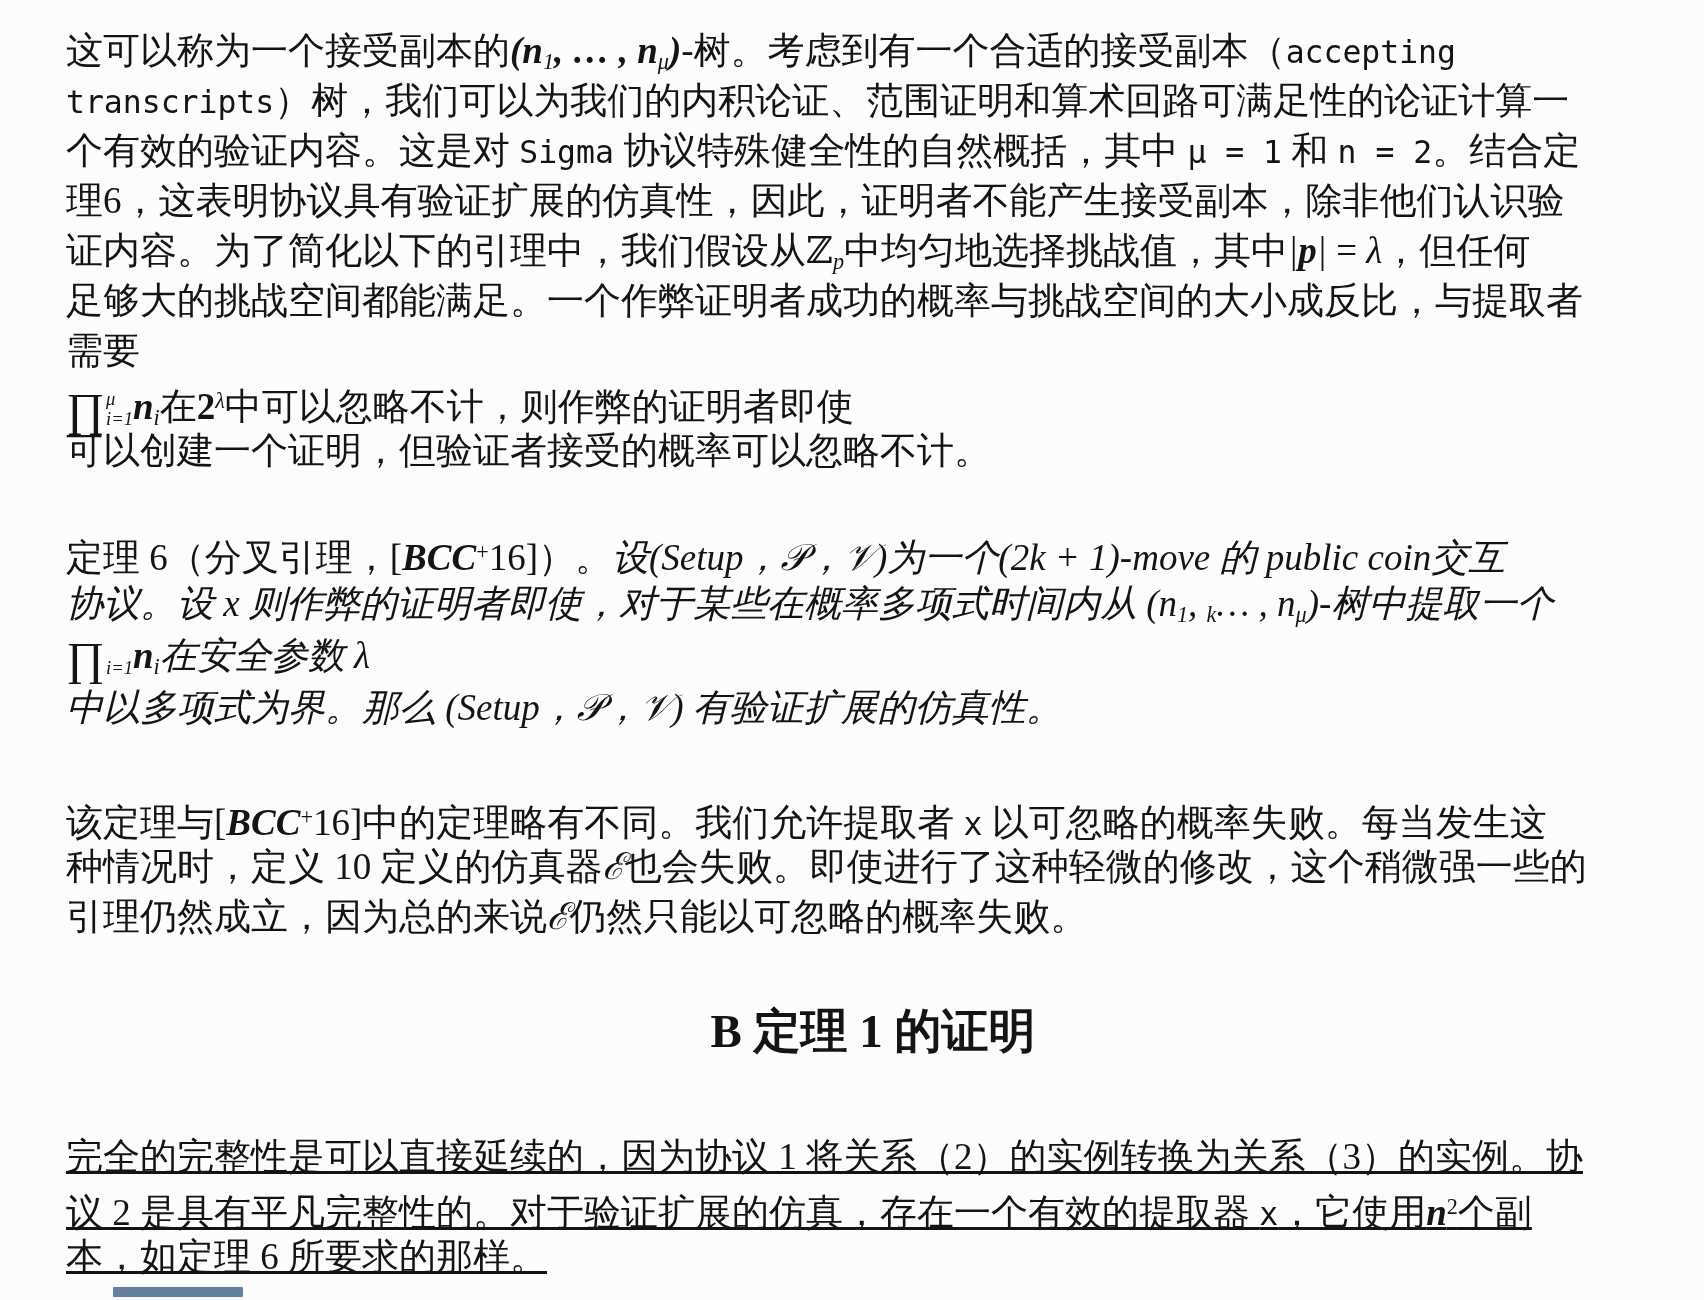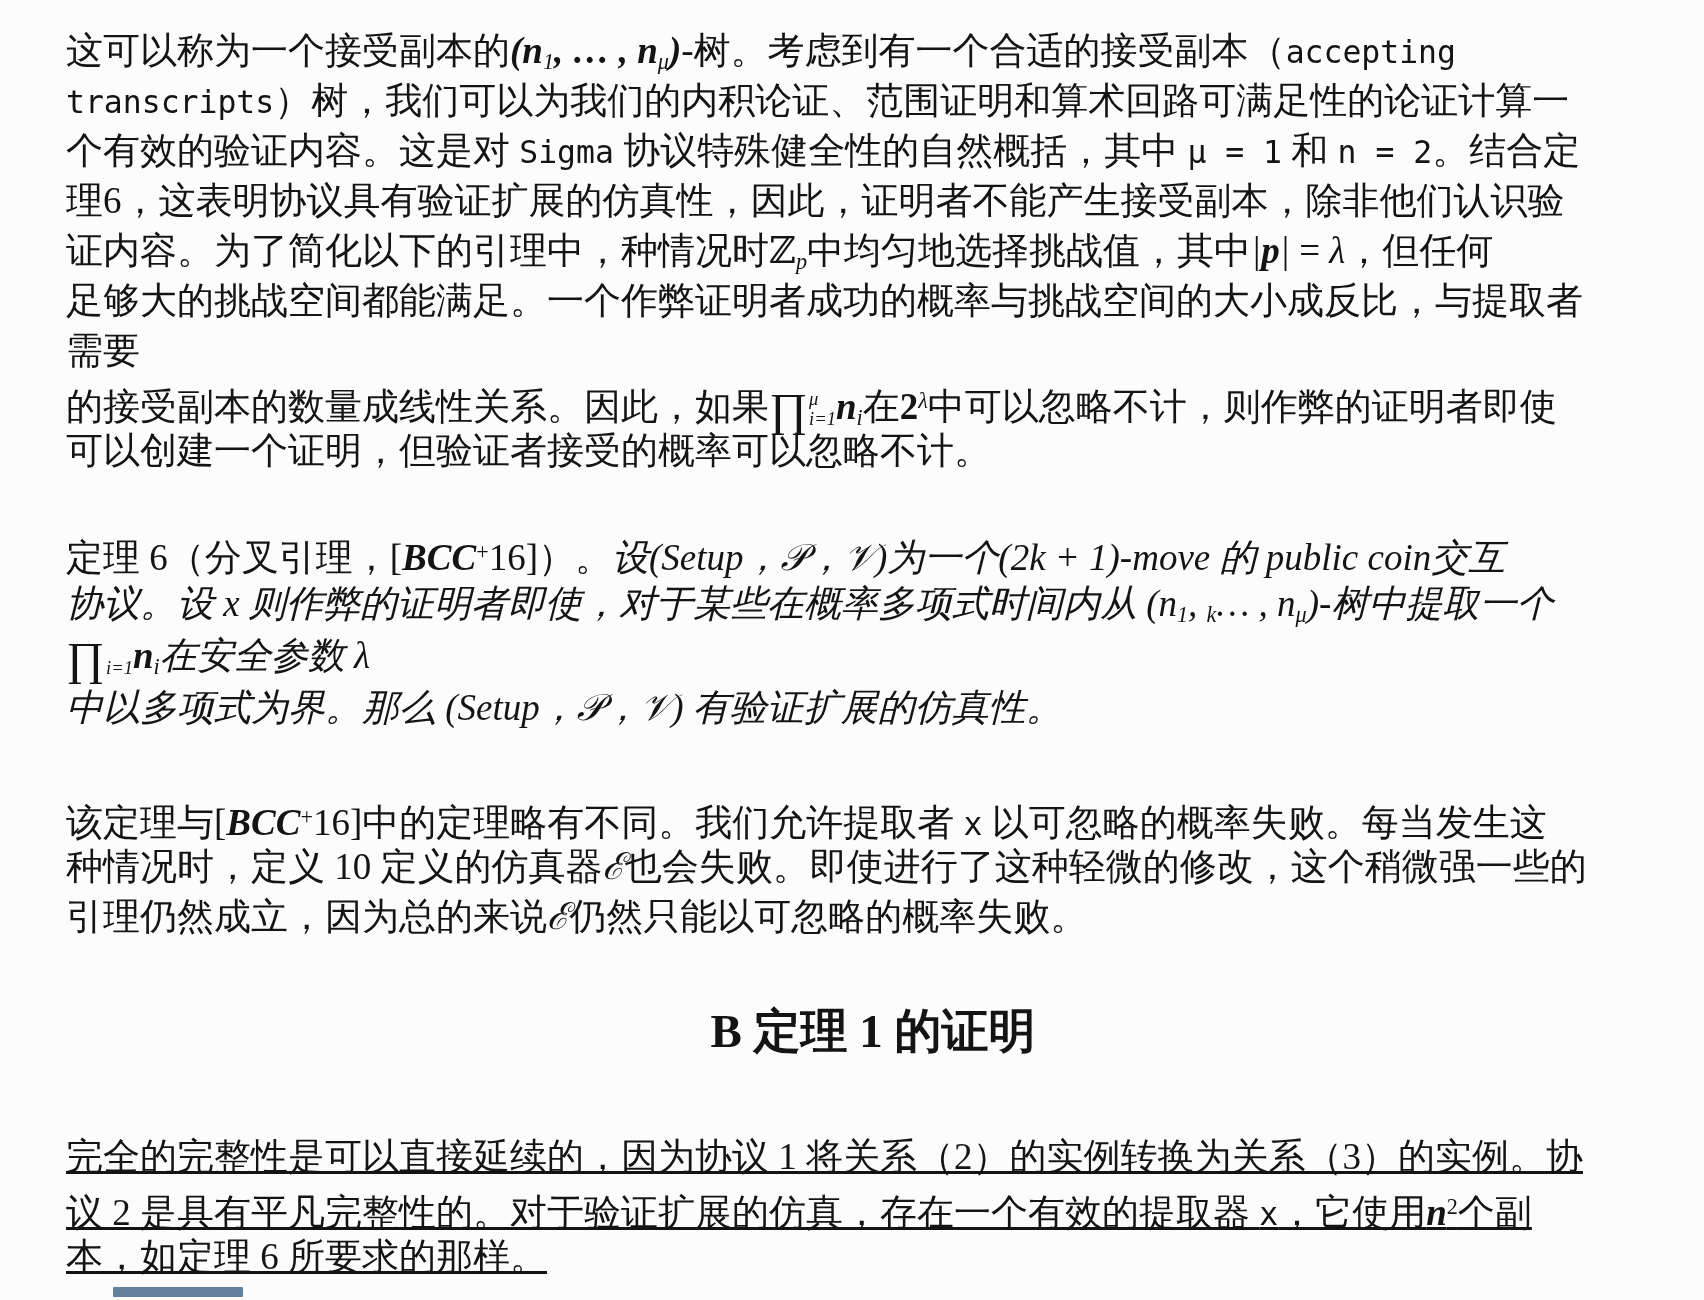--- a/index.html
+++ b/index.html
@@ -77,24 +77,24 @@
 </style>
 </head>
 <body>
 
 <div class="doc">
   <div class="block block-intro">
       <div class="line"><span class="seg-p">这可以称为一个接受副本的</span><span class="seg-bi">(</span><span class="seg-bi">n</span><span class="seg-isub">1</span><span class="seg-bi">, … , </span><span class="seg-bi">n</span><span class="seg-isub">μ</span><span class="seg-bi">)</span><span class="seg-p">-树。考虑到有一个合适的接受副本（</span><span class="seg-m">accepting</span></div>
       <div class="line"><span class="seg-m">transcripts</span><span class="seg-p">）树，我们可以为我们的内积论证、范围证明和算术回路可满足性的论证计算一</span></div>
       <div class="line"><span class="seg-p">个有效的验证内容。这是对 </span><span class="seg-m">Sigma</span><span class="seg-p"> 协议特殊健全性的自然概括，其中 </span><span class="seg-m">μ = 1</span><span class="seg-p"> 和 </span><span class="seg-m">n = 2</span><span class="seg-p">。结合定</span></div>
       <div class="line"><span class="seg-p">理6，这表明协议具有验证扩展的仿真性，因此，证明者不能产生接受副本，除非他们认识验</span></div>
-      <div class="line"><span class="seg-p">证内容。为了简化以下的引理中，种情况时</span><span class="seg-p">ℤ</span><span class="seg-isub">p</span><span class="seg-p">中均匀地选择挑战值，其中</span><span class="seg-i">|</span><span class="seg-bi">p</span><span class="seg-i">|</span><span class="seg-p"> = </span><span class="seg-i">λ</span><span class="seg-p">，但任何</span></div>
+      <div class="line"><span class="seg-p">证内容。为了简化以下的引理中，我们假设从</span><span class="seg-p">ℤ</span><span class="seg-isub">p</span><span class="seg-p">中均匀地选择挑战值，其中</span><span class="seg-i">|</span><span class="seg-bi">p</span><span class="seg-i">|</span><span class="seg-p"> = </span><span class="seg-i">λ</span><span class="seg-p">，但任何</span></div>
       <div class="line"><span class="seg-p">足够大的挑战空间都能满足。一个作弊证明者成功的概率与挑战空间的大小成反比，与提取者</span></div>
       <div class="line"><span class="seg-p">需要</span></div>
-      <div class="line"><span class="seg-p">的接受副本的数量成线性关系。因此，如果</span><span class="op-wrap">
+      <div class="line"><span class="op-wrap">
           <span class="op-base seg-p">∏</span>
           <span class="op-col">
             <span class="op-sup">μ</span>
             <span class="op-sub">i=1</span>
           </span>
         </span><span class="seg-bi">n</span><span class="seg-isub">i</span><span class="seg-p">在</span><span class="seg-b">2</span><span class="seg-isup">λ</span><span class="seg-p">中可以忽略不计，则作弊的证明者即使</span></div>
       <div class="line"><span class="seg-p">可以创建一个证明，但验证者接受的概率可以忽略不计。</span></div>
     </div>
 
   <div class="block block-theorem">

